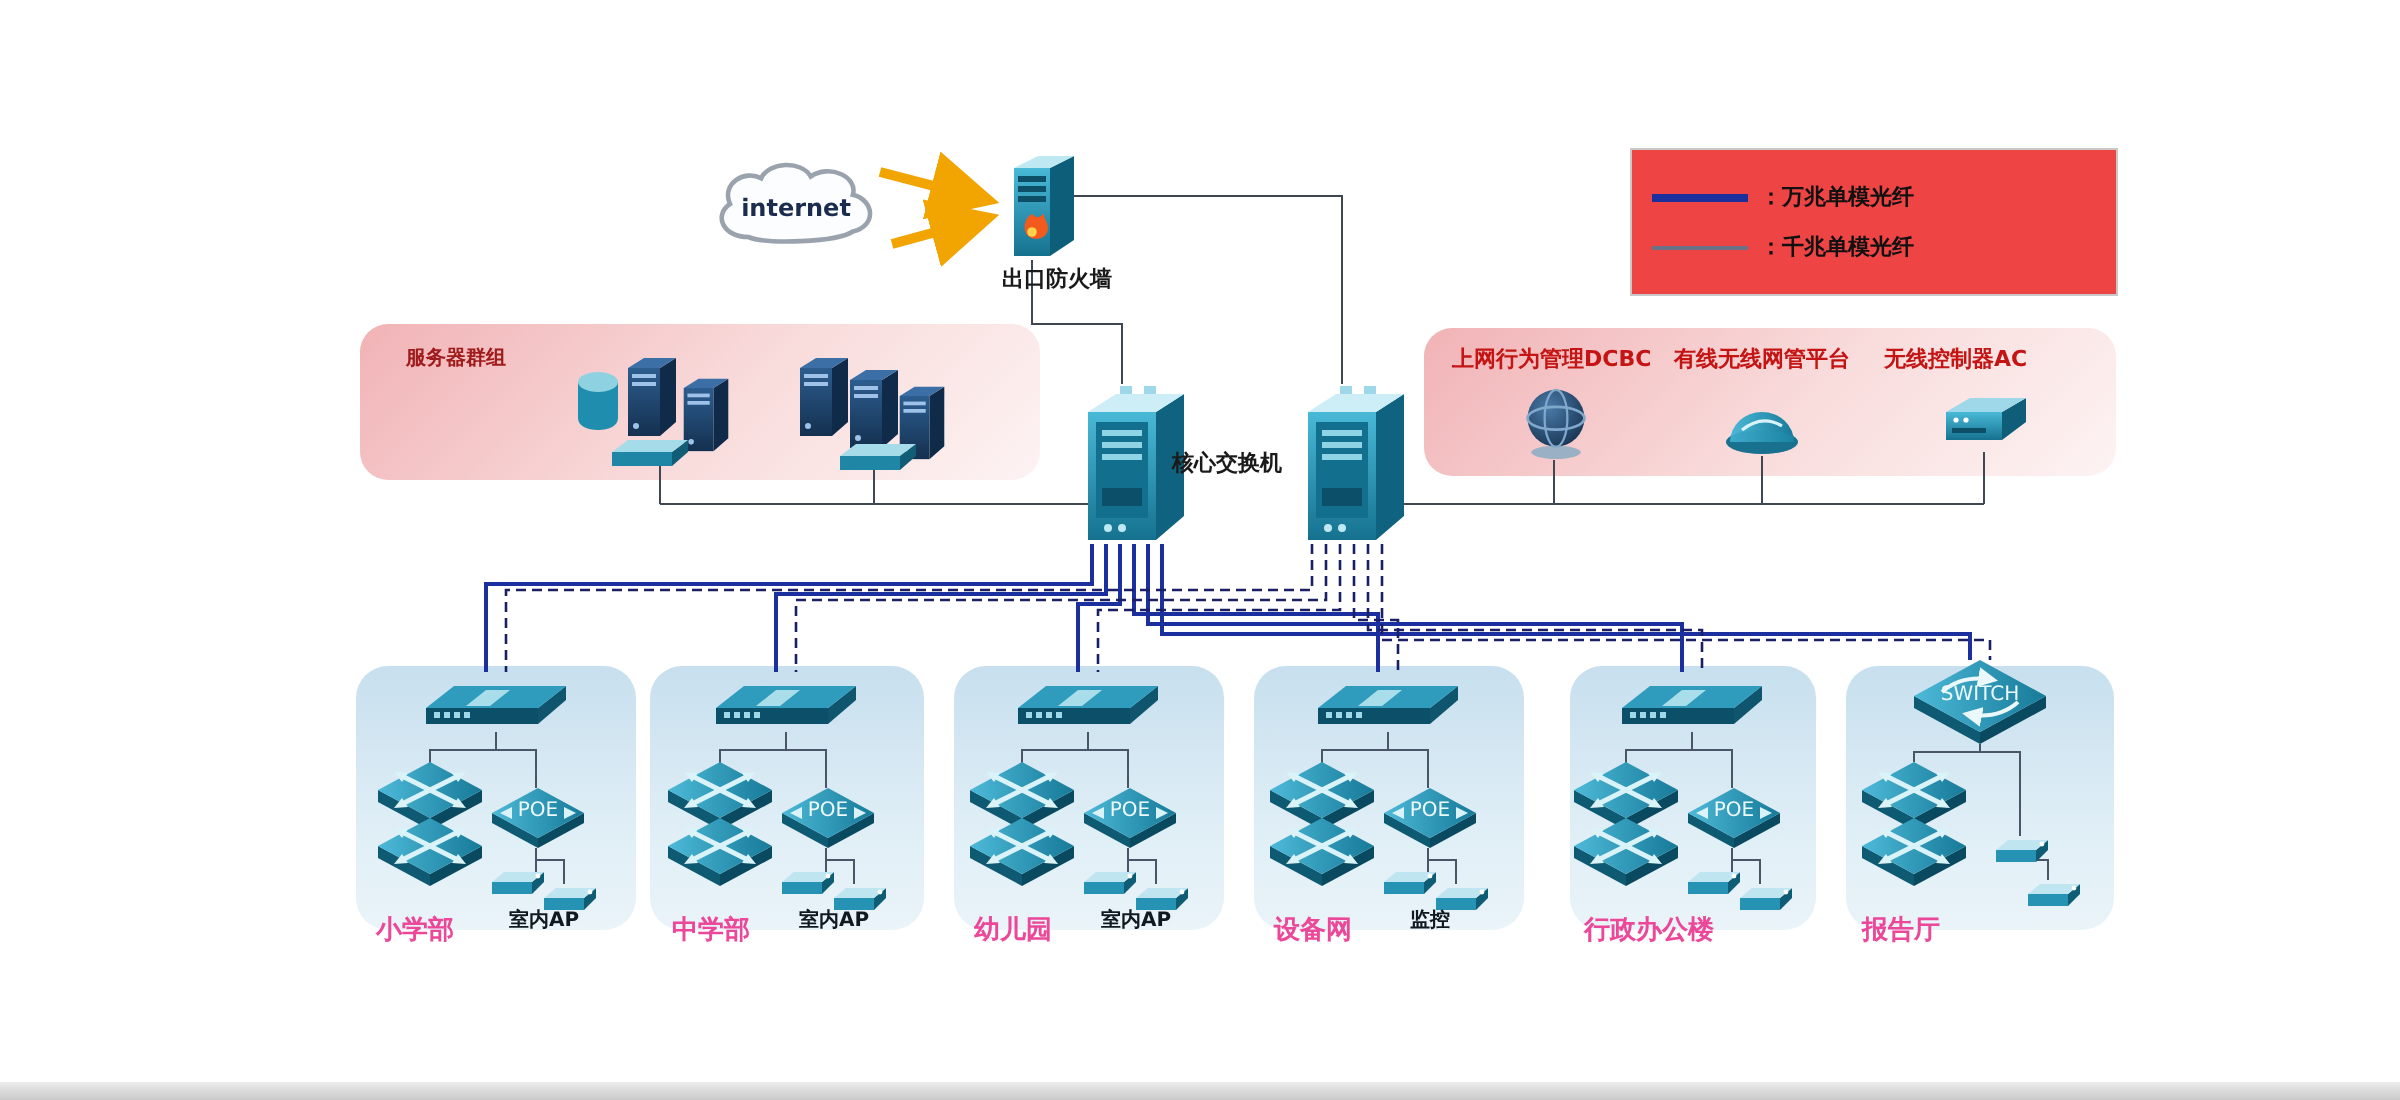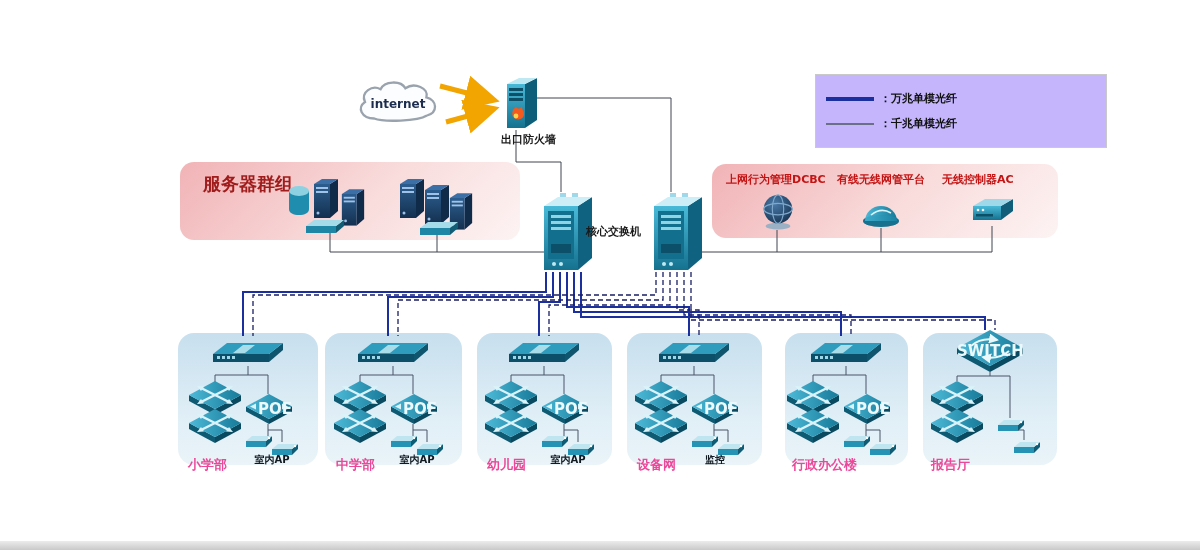--- a/index.html
+++ b/index.html
@@ -5,34 +5,34 @@
   html,body{margin:0;background:#fff}
   .stage{position:relative;width:1200px;height:550px;background:#fff;overflow:hidden;
          font-family:"DejaVu Sans","Liberation Sans",sans-serif}
   .abs{position:absolute}
   .txt{position:absolute;font-weight:700;white-space:nowrap;color:#1a1a1a;font-size:11px}
   .title{left:0;right:0;top:16px;text-align:center;font-size:27px;color:#e60000;letter-spacing:2px}
   .pinkbox{position:absolute;border-radius:14px;
            background:linear-gradient(135deg,#f1b3b6 0%,#f9dcdc 55%,#fdf3f3 100%)}
   .bluebox{position:absolute;border-radius:16px;
            background:linear-gradient(180deg,#c7dfee 0%,#dfeef6 60%,#eaf4f9 100%)}
-  .legend{position:absolute;left:815px;top:74px;width:292px;height:74px;background:#c4b5fd;
+  .legend{position:absolute;left:815px;top:74px;width:244px;height:74px;background:#ef4444;
           border:1px solid #c9c9c9;box-sizing:border-box;display:flex;flex-direction:column;
           justify-content:space-evenly;padding:6px 10px}
   .lrow{display:flex;align-items:center;gap:6px}
   .lsample{width:48px;flex:none}
   .l0{height:4px;background:#1b2f9e}
   .l1{height:2px;background:#6a7086}
   .l2{height:2px;background:#2a2f3a}
   .llabel{font-size:11px;font-weight:700;color:#111}
   .cloud{position:absolute}
   .cloud svg{position:absolute;inset:0;width:100%;height:100%}
   .cloud span{position:absolute;inset:0;display:flex;align-items:center;justify-content:center;
               font-weight:700;font-size:12px;color:#1c2c4e;padding-top:3px}
-  .poe-t{position:absolute;text-align:right;font-size:15px;font-weight:700;color:#ecf9fc}
+  .poe-t{position:absolute;text-align:center;font-size:10px;font-weight:400;color:#ecf9fc}
   .glabel{font-size:13px;color:#ec4899}
   .sub-t{position:absolute;text-align:center;font-size:10px;font-weight:700;color:#101820}
   .red-t{font-size:11px;color:#c41414}
   .edge{position:absolute;left:0;right:0;bottom:0;height:9px;
         background:linear-gradient(180deg,#ececec,#c9c9c9)}
 </style>
 </head>
 <body>
 
 <div class="stage">
@@ -269,21 +269,21 @@
     <div class="lrow">
       <span class="lsample l0"></span>
       <span class="llabel">：万兆单模光纤</span>
     </div>
     <div class="lrow">
       <span class="lsample l1"></span>
       <span class="llabel">：千兆单模光纤</span>
     </div>
   </div>
 
-  <span class="txt" style="left:203px;top:172px;font-size:18px;color:#a01b1b">服务器群组</span>
+  <span class="txt" style="left:203px;top:172px;font-size:10px;color:#a01b1b">服务器群组</span>
   <svg class="abs" style="left:287px;top:184px;width:24px;height:32px">
       <use href="#sym-cyl"></use>
     </svg>
   <svg class="abs" style="left:312px;top:176px;width:28px;height:44px">
       <use href="#sym-tower"></use>
     </svg>
   <svg class="abs" style="left:340px;top:186px;width:26px;height:42px">
       <use href="#sym-tower"></use>
     </svg>
   <svg class="abs" style="left:304px;top:216px;width:42px;height:20px">

